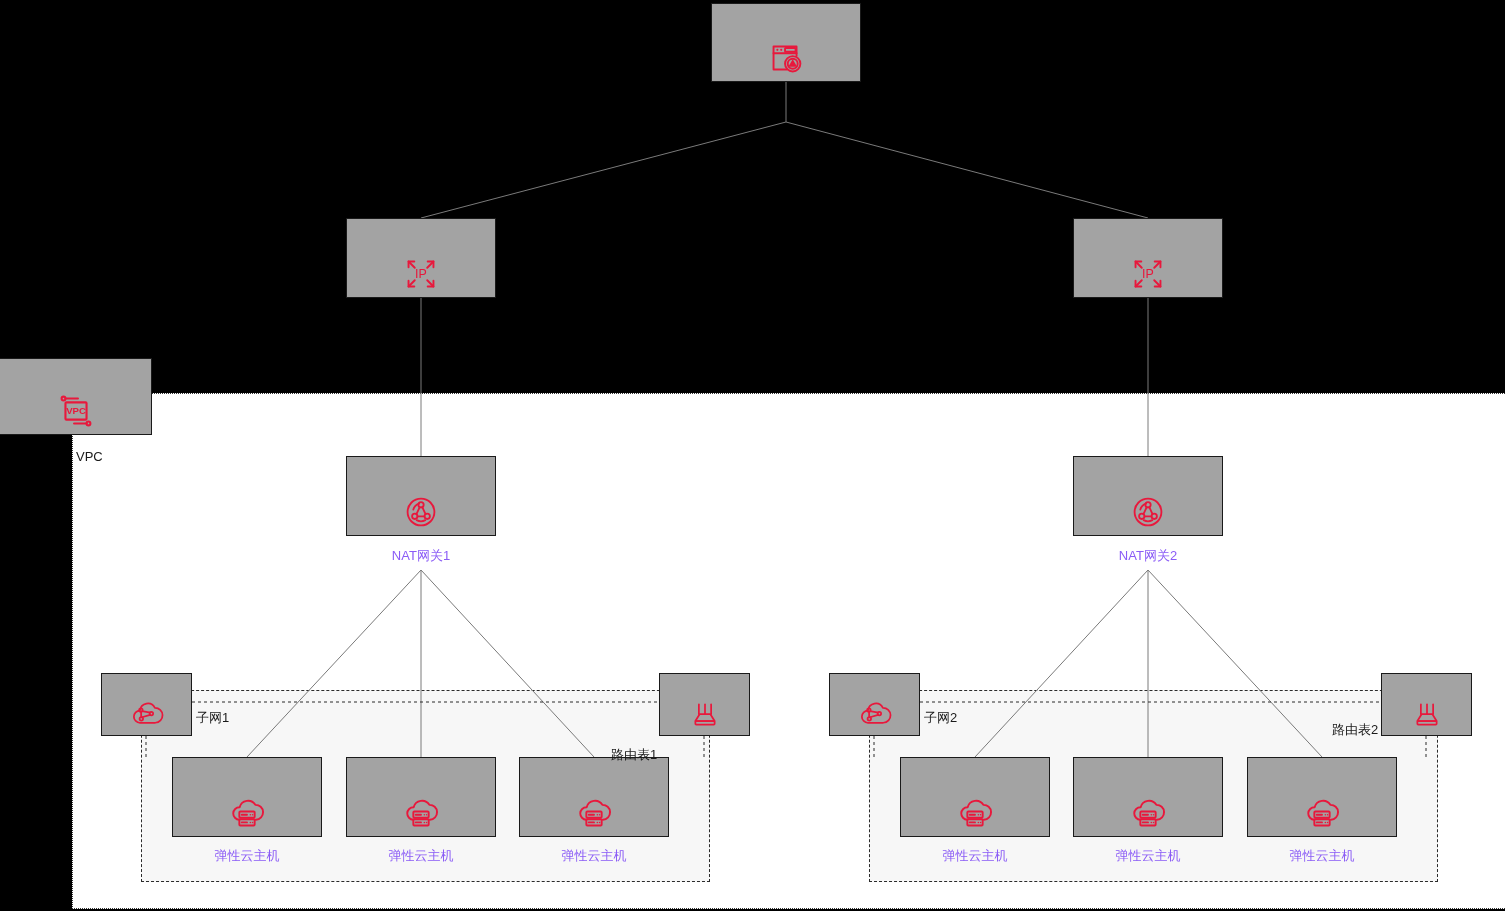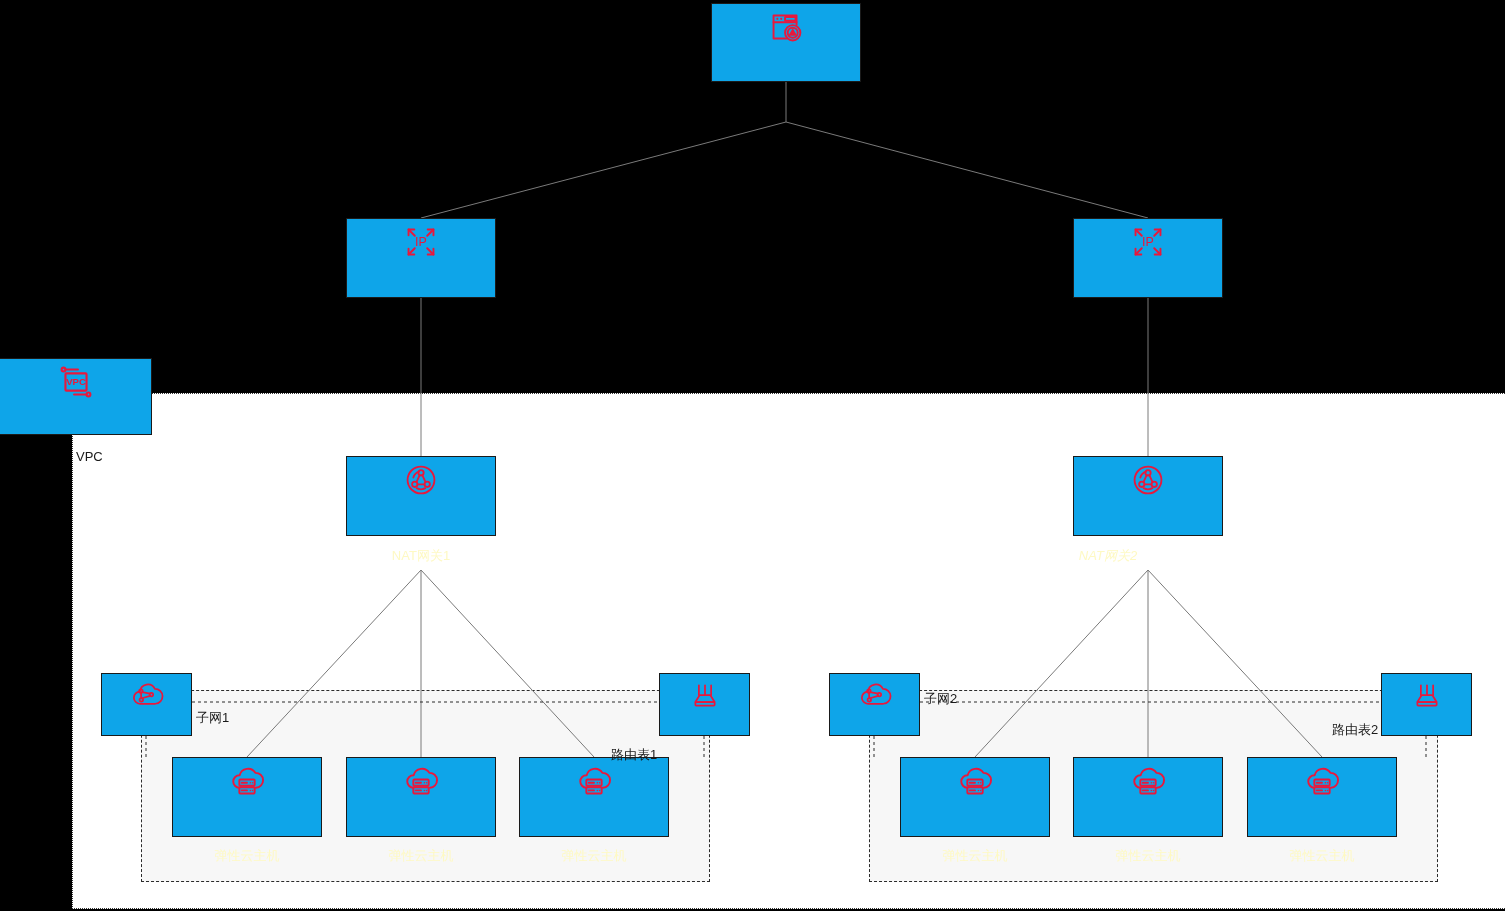--- a/index.html
+++ b/index.html
@@ -12,32 +12,32 @@
     width: 1505px;
     height: 911px;
     background: #000000;
     font-family: "Liberation Sans", "DejaVu Sans", sans-serif;
     overflow: hidden;
   }
 
   
   .node {
     position: absolute;
-    background: #0ea5e9;
+    background: #a3a3a3;
     border: 1px solid #1a1a1a;
     box-sizing: border-box;
     display: flex;
-    align-items: flex-start;
+    align-items: flex-end;
     justify-content: center;
     z-index: 6;
   }
 
   .node-label {
     position: absolute;
-    color: #fef9c3;
+    color: #8b5cf6;
     font-size: 13px;
     line-height: 16px;
     text-align: center;
     white-space: nowrap;
     z-index: 7;
   }
 
   
   #vpc-container {
     position: absolute;
@@ -215,21 +215,21 @@
         <circle cx="17.5" cy="28.5" r="2.8"></circle>
         <circle cx="30.5" cy="28.5" r="2.8"></circle>
         <line x1="22.6" y1="19" x2="19.4" y2="26"></line>
         <line x1="25.4" y1="19" x2="28.6" y2="26"></line>
         <line x1="20.4" y1="28.5" x2="27.6" y2="28.5"></line>
         <path d="M16 21.5 A9 9 0 0 1 22 15.2"></path>
         <path d="M19.5 32.5 A9 9 0 0 0 28.5 32.5"></path>
       </svg>
     </span>
   </div>
-  <div class="node-label" style="left:1008px; top:548px; width:200px;font-style:italic;">NAT网关2</div>
+  <div class="node-label" style="left:1048px; top:548px; width:200px;">NAT网关2</div>
 
   <div class="node" style="left:101px; top:673px; width:91px; height:63px;">
     <span>
       <svg class="icon-svg" width="42" height="42" viewBox="0 0 48 48" fill="none" stroke="#e8183c" stroke-width="2" stroke-linecap="round" stroke-linejoin="round">
         <path d="M16 34 a7 7 0 0 1 0-14 a9 9 0 0 1 17-3 a7.5 7.5 0 0 1 0.5 17 Z"></path>
         <circle cx="17.5" cy="29.5" r="2"></circle>
         <circle cx="29" cy="23.5" r="2"></circle>
         <circle cx="17" cy="19.5" r="2"></circle>
         <line x1="18.2" y1="27.7" x2="27.6" y2="25"></line>
         <line x1="17.2" y1="21.5" x2="17.4" y2="27.5"></line>
@@ -258,21 +258,21 @@
         <path d="M16 34 a7 7 0 0 1 0-14 a9 9 0 0 1 17-3 a7.5 7.5 0 0 1 0.5 17 Z"></path>
         <circle cx="17.5" cy="29.5" r="2"></circle>
         <circle cx="29" cy="23.5" r="2"></circle>
         <circle cx="17" cy="19.5" r="2"></circle>
         <line x1="18.2" y1="27.7" x2="27.6" y2="25"></line>
         <line x1="17.2" y1="21.5" x2="17.4" y2="27.5"></line>
         <line x1="18.3" y1="20.8" x2="27.9" y2="22.3"></line>
       </svg>
     </span>
   </div>
-  <div class="edge-label" style="left:924px; top:674px;">子网2</div>
+  <div class="edge-label" style="left:924px; top:693px;">子网2</div>
 
   <div class="node" style="left:1381px; top:673px; width:91px; height:63px;">
     <span>
       <svg class="icon-svg" width="42" height="42" viewBox="0 0 48 48" fill="none" stroke="#e8183c" stroke-width="2" stroke-linecap="round" stroke-linejoin="round">
         <line x1="17" y1="13" x2="17" y2="24"></line>
         <line x1="24" y1="13" x2="24" y2="24"></line>
         <line x1="31" y1="13" x2="31" y2="24"></line>
         <path d="M18 24 H30 L35 32 H13 Z"></path>
         <rect x="13" y="32" width="22" height="4" rx="1"></rect>
       </svg>

